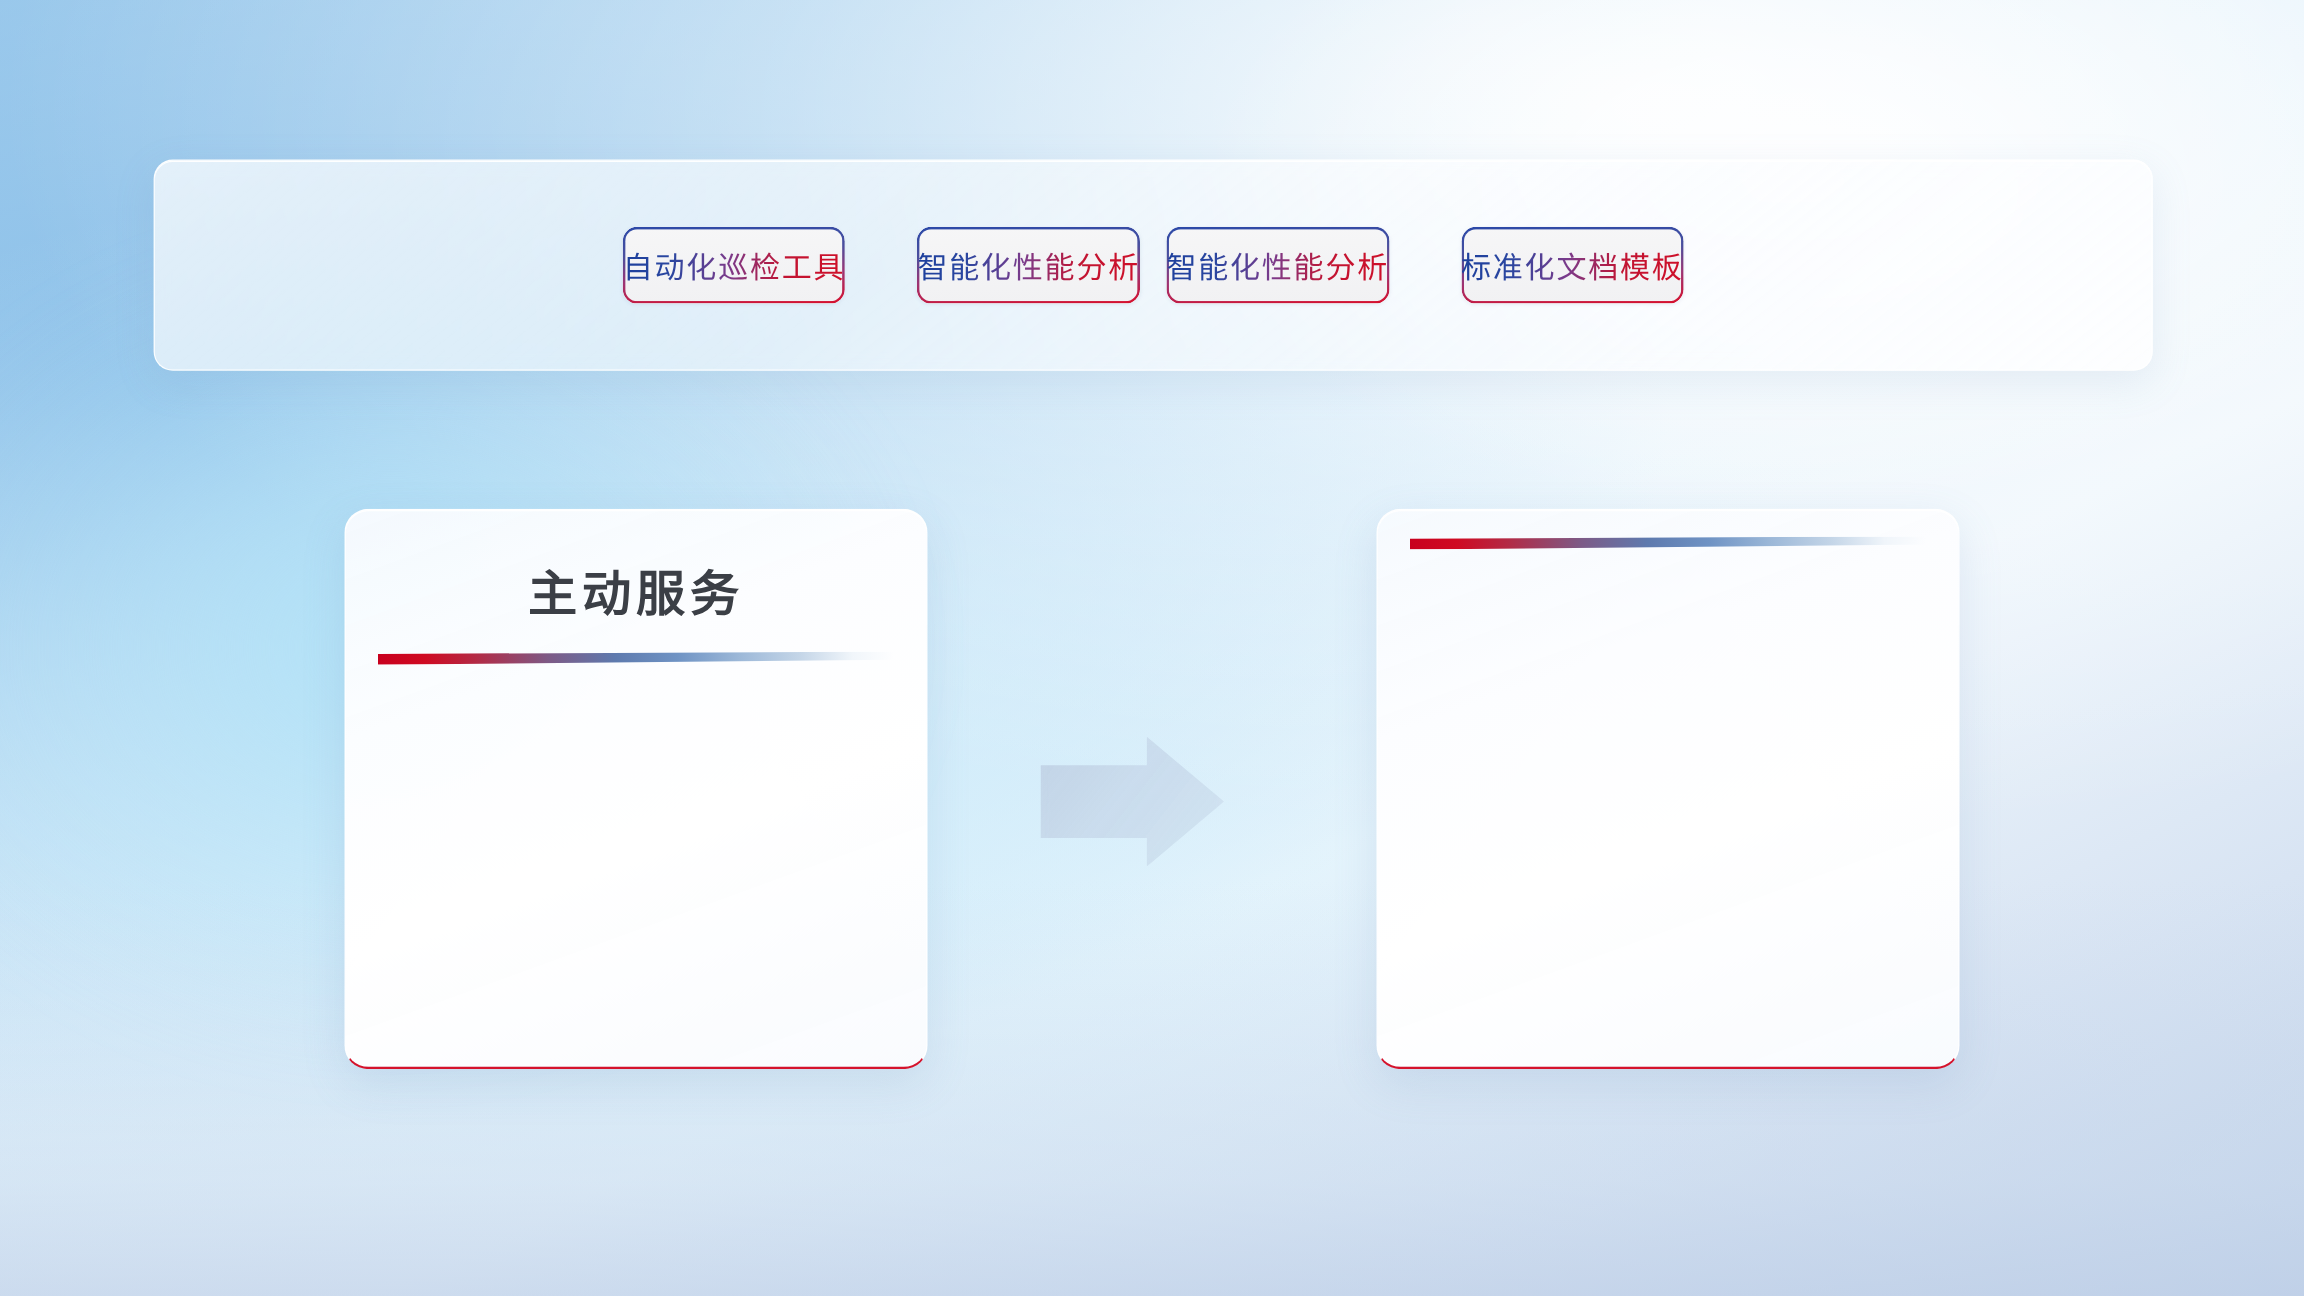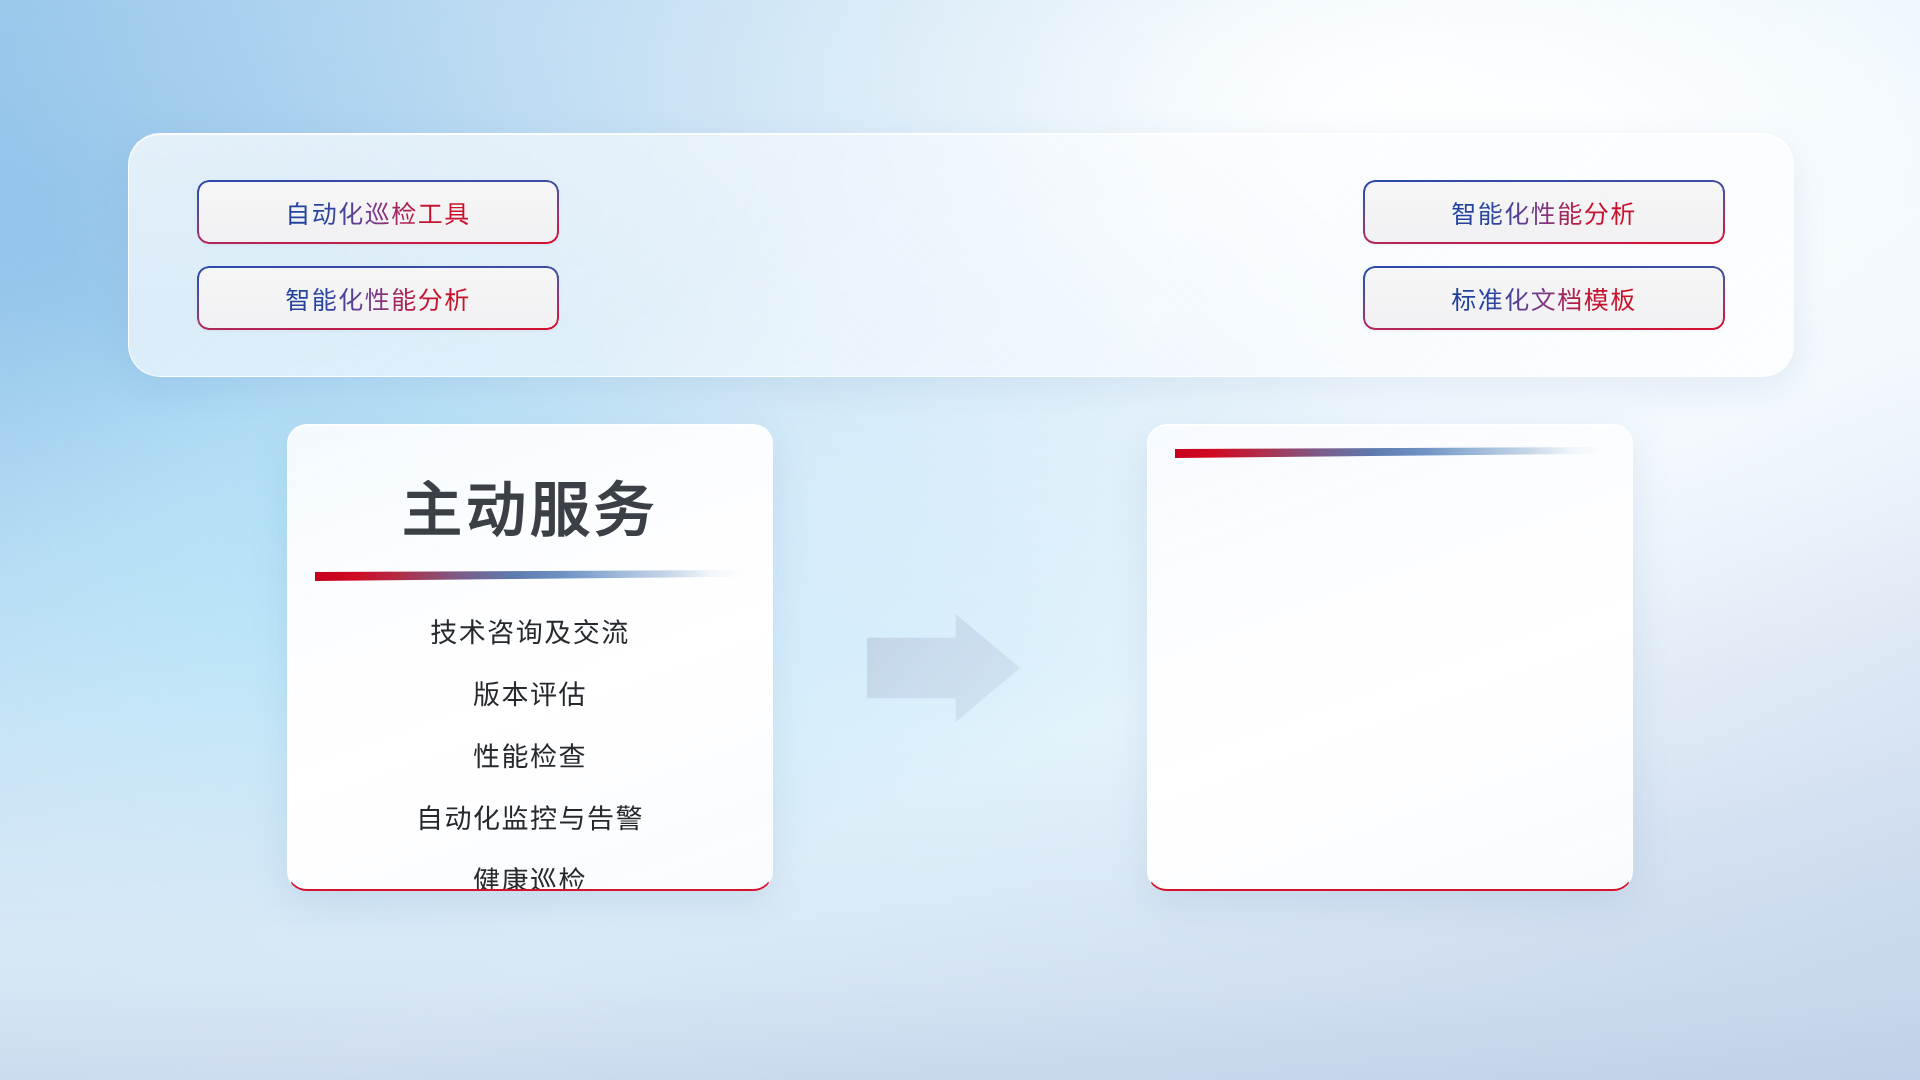--- a/index.html
+++ b/index.html
@@ -61,30 +61,30 @@
     position: absolute;
     inset: 0;
   }
 
   
   .top-panel {
     position: absolute;
     left: 128px;
     top: 133px;
     width: 1666px;
-    height: 244px;
-    border-radius: 32px;
+    height: 176px;
+    border-radius: 16px;
     background: linear-gradient(142deg, rgba(255,255,255,0.72) 0%, rgba(255,255,255,0.48) 38%, rgba(250,252,255,0.62) 70%, rgba(255,255,255,0.75) 100%);
     border: 1px solid rgba(255,255,255,0.88);
     box-shadow:
       0 10px 34px rgba(110,150,190,0.14),
       inset 0 1px 0 rgba(255,255,255,0.95);
     backdrop-filter: blur(6px);
     display: flex;
-    flex-direction: column;
+    flex-direction: row;
     justify-content: center;
     gap: 22px;
     padding: 0 68px;
   }
 
   .pill-row {
     display: flex;
     justify-content: space-between;
     align-items: center;
     gap: 60px;
@@ -147,21 +147,21 @@
       inset 0 1px 0 rgba(255,255,255,0.96);
     overflow: hidden;
   }
 
   .card-left  { left: 287px; }
   .card-right { left: 1147px; }
 
   .card-title {
     margin-top: 36px;
     text-align: center;
-    font-size: 60px;
+    font-size: 41px;
     font-weight: 700;
     letter-spacing: 4px;
     color: #3b3f46;
     text-shadow: 0 1px 1px rgba(255,255,255,0.9);
   }
 
   
   .card-divider {
     margin: 22px auto 0;
     width: 430px;
@@ -237,27 +237,20 @@
       <div class="chip">
         <span class="chip-label">标准化文档模板</span>
       </div>
     </div>
 
   </section>
 
   <section class="card card-left">
     <h2 class="card-title">主动服务</h2>
     <div class="card-divider"></div>
-    <ul class="card-list">
-      <li>技术咨询及交流</li>
-      <li>版本评估</li>
-      <li>性能检查</li>
-      <li>自动化监控与告警</li>
-      <li>健康巡检</li>
-    </ul>
   </section>
 
   <div class="arrow"></div>
 
   <section class="card card-right">
     <div class="card-divider"></div>
   </section>
 
 </div>
 

